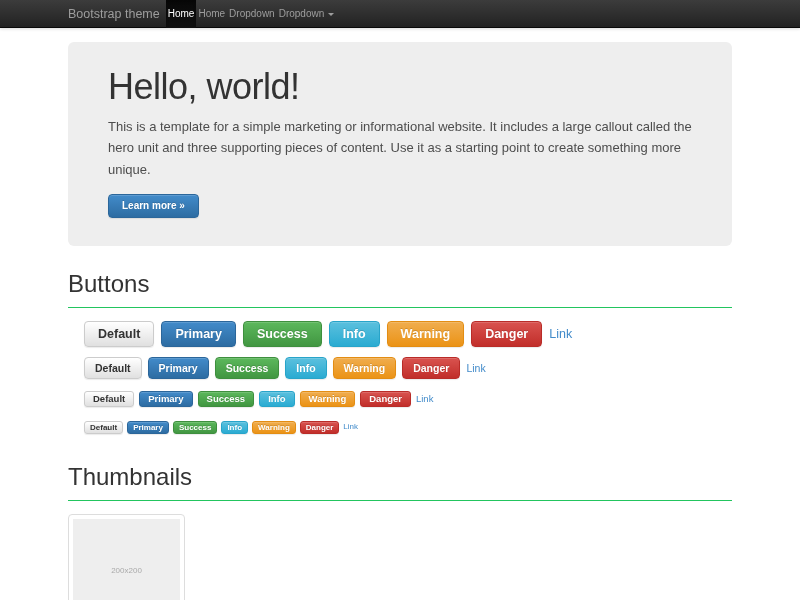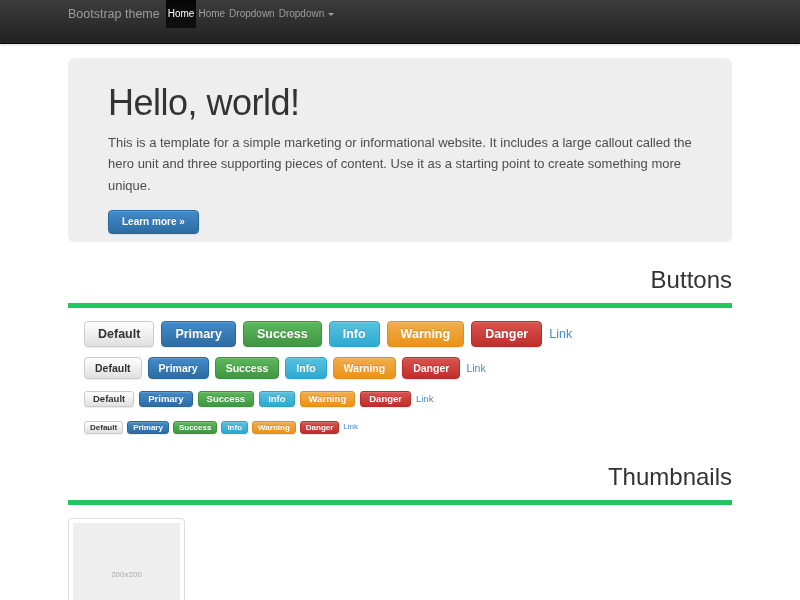--- a/index.html
+++ b/index.html
@@ -6,21 +6,21 @@
   html, body { margin:0; padding:0; }
   body {
     width:800px; height:600px; overflow:hidden;
     background:#fff;
     font-family:"Liberation Sans", sans-serif;
     color:#333;
   }
 
   
   .navbar {
-    height:44px;
+    height:28px;
     background:linear-gradient(#3c3c3c, #222);
     border-bottom:1px solid #090909;
     box-shadow:0 1px 3px rgba(0,0,0,.15);
   }
   .nav-inner { width:664px; margin:0 auto; display:flex; align-items:stretch; height:28px; }
   .brand {
     color:#9d9d9d; font-size:12.5px; line-height:28px;
     margin-right:6px; text-decoration:none; cursor:pointer; white-space:nowrap;
   }
   .nav-items { list-style:none; margin:0; padding:0; display:flex; }
@@ -39,33 +39,33 @@
     border-top:3.5px solid #9d9d9d;
     margin-left:4px; vertical-align:middle;
   }
 
   
   .container { width:664px; margin:0 auto; }
 
   
   .jumbotron {
     margin-top:14px; background:#eee; border-radius:6px;
-    padding:24px 40px 8px;
+    padding:24px 40px 28px;
   }
   .jumbotron h1 {
     margin:0 0 8px; font-size:36px; font-weight:normal; color:#333;
     letter-spacing:-0.5px;
   }
   .jumbotron p {
     margin:0 0 14px; font-size:13px; line-height:1.65; color:#4d4d4d;
     max-width:592px;
   }
 
   
-  .page-header { margin:24px 0 13px; padding-bottom:9px; border-bottom:5px solid #22c55e;text-align:right; }
+  .page-header { margin:24px 0 13px; padding-bottom:9px; border-bottom:1px solid #22c55e; }
   .page-header.ph-thumbs { margin-top:28px; }
   .page-header h1 { margin:0; font-size:24px; font-weight:normal; color:#333; }
 
   
   .btn {
     display:inline-block; font-family:"Liberation Sans", sans-serif;
     font-weight:bold; color:#fff; text-align:center;
     border:1px solid transparent; cursor:pointer; line-height:1.15;
     text-shadow:0 -1px 0 rgba(0,0,0,.15);
     box-shadow:inset 0 1px 0 rgba(255,255,255,.15), 0 1px 1px rgba(0,0,0,.08);

